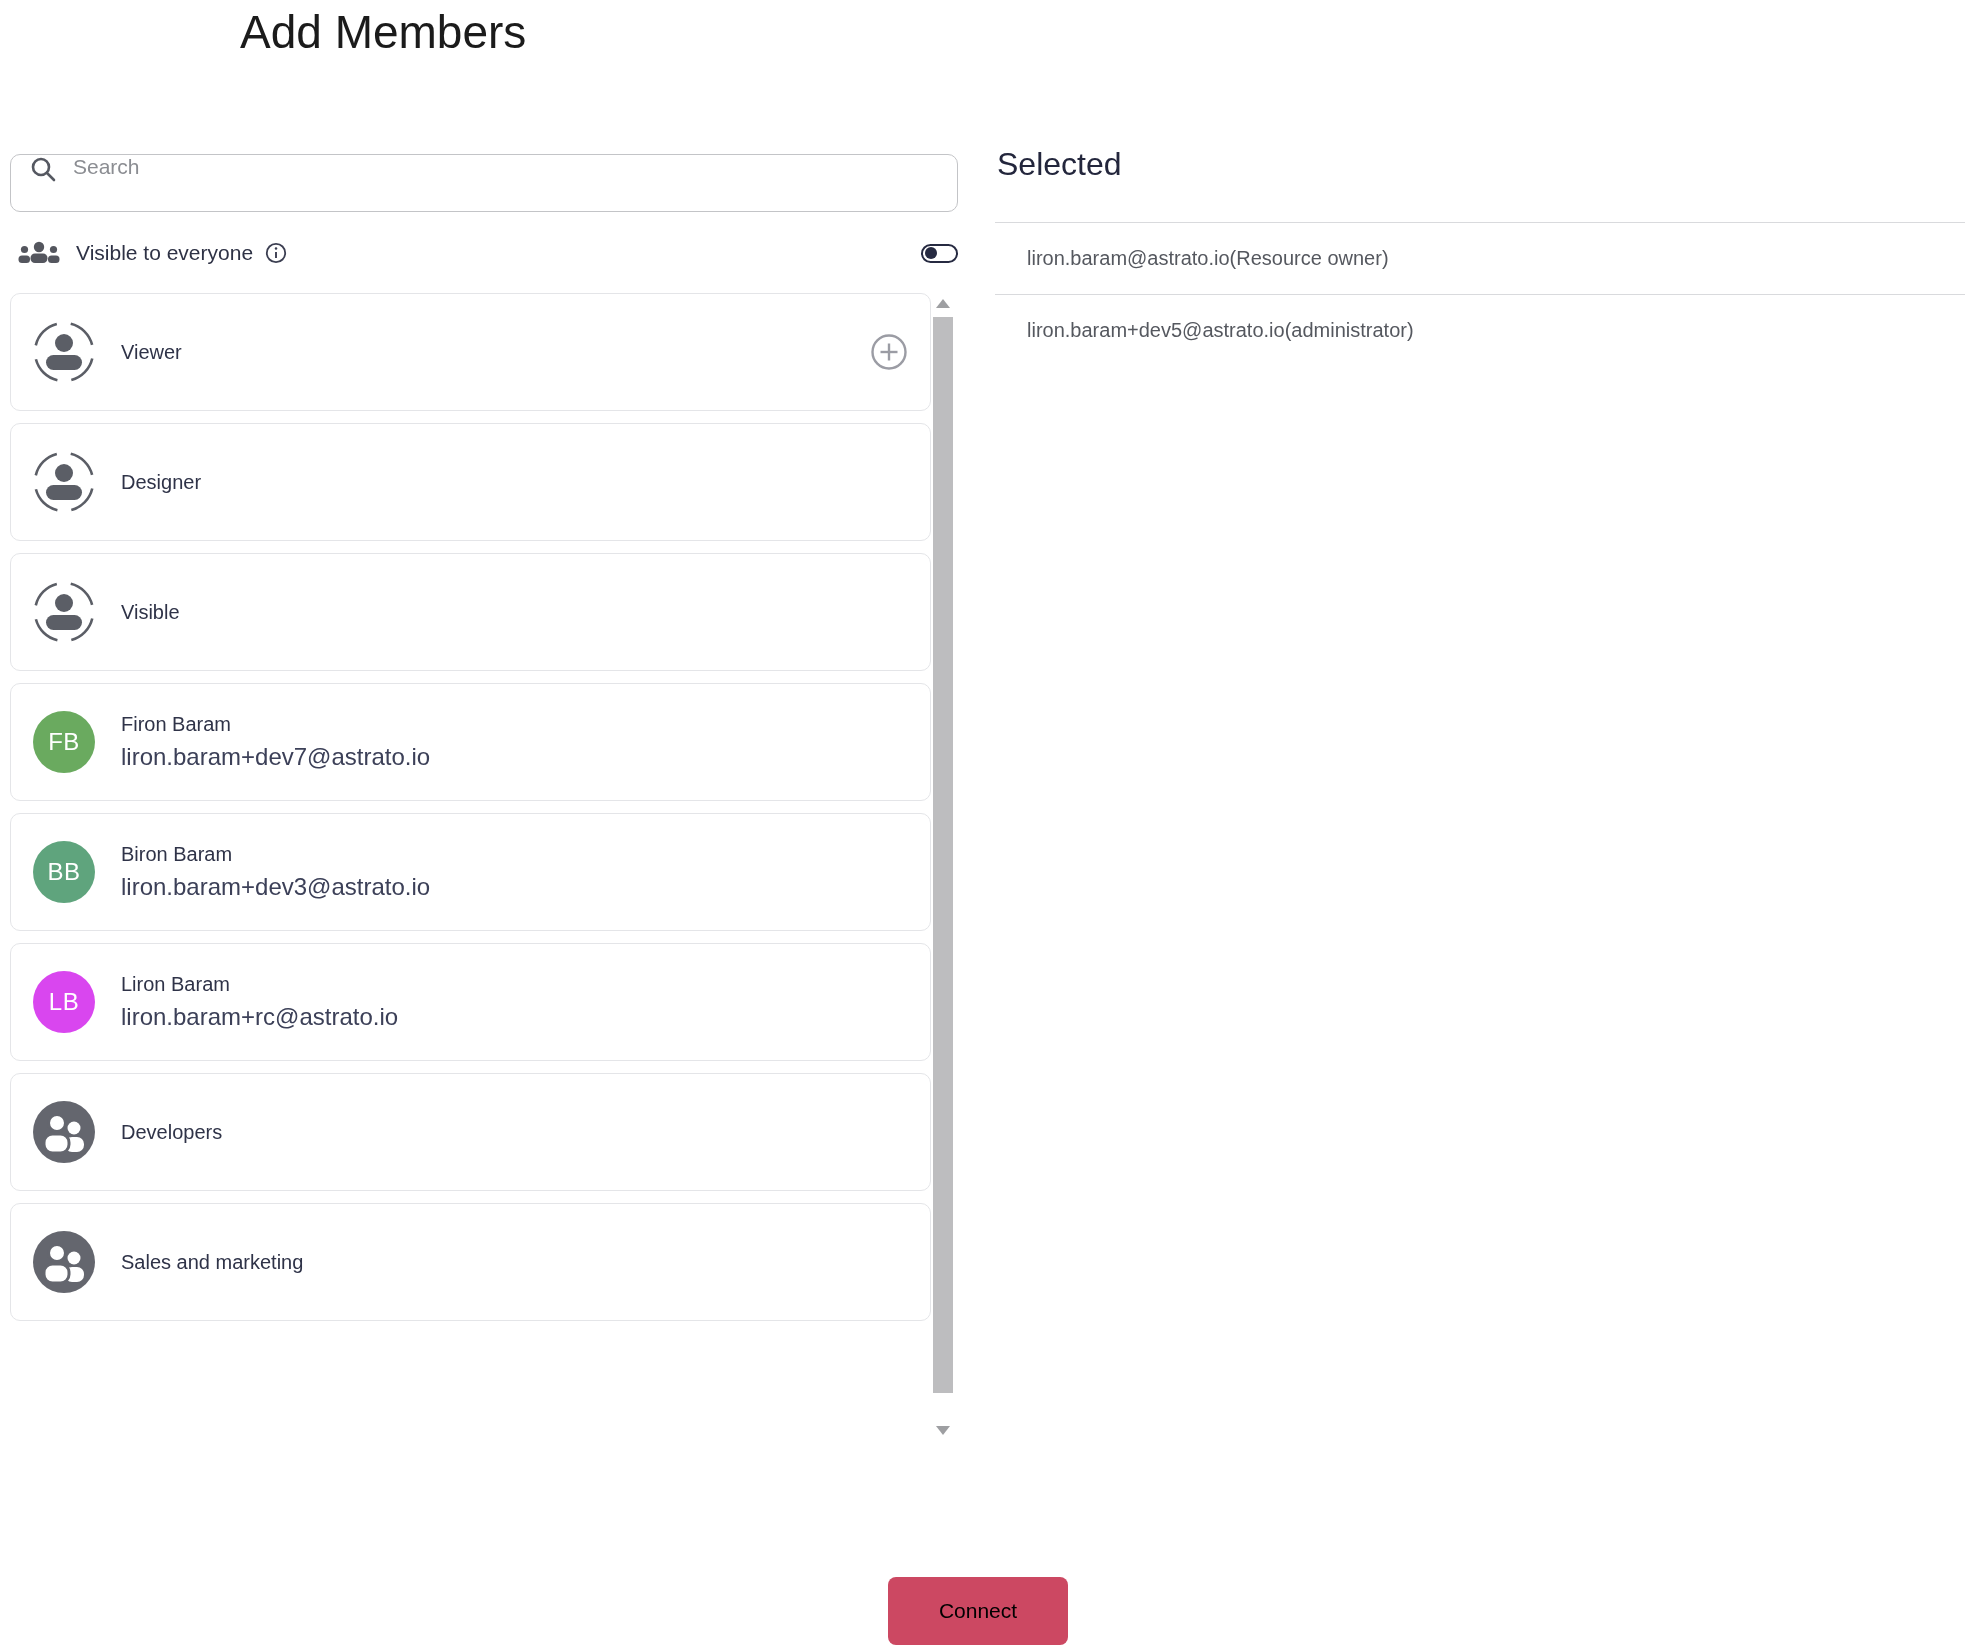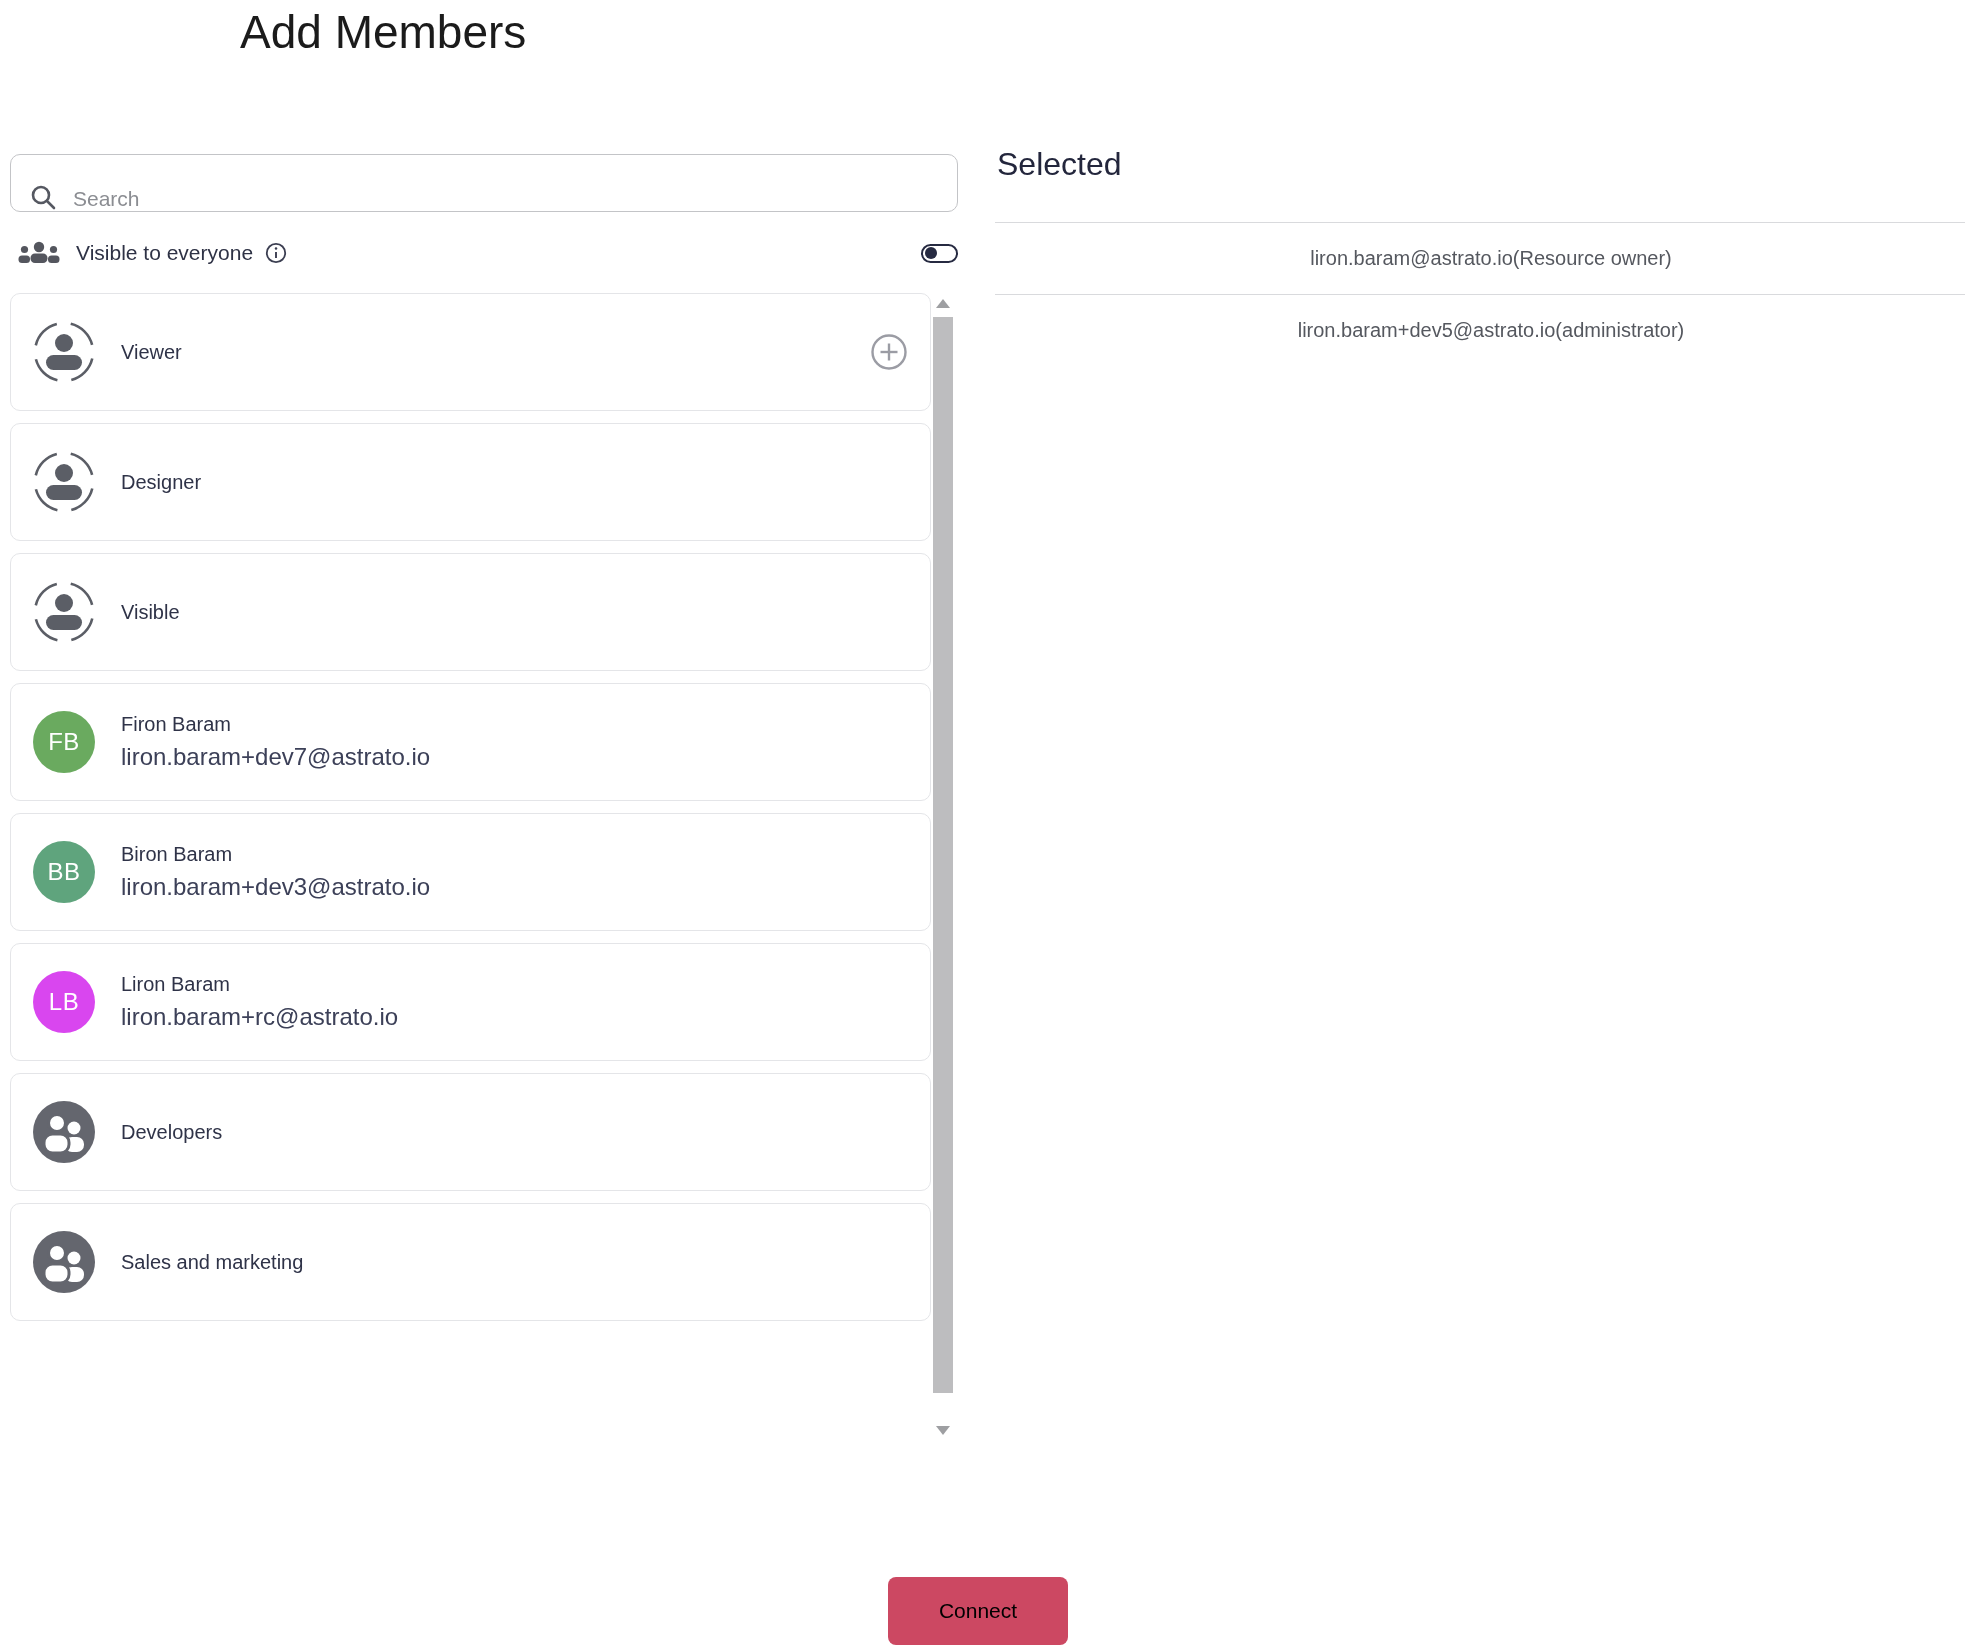--- a/index.html
+++ b/index.html
@@ -4,21 +4,21 @@
 <style>
   * { margin:0; padding:0; box-sizing:border-box; }
   html,body { width:1973px; height:1651px; background:#ffffff;
     font-family:"Liberation Sans", sans-serif; position:relative; overflow:hidden; }
 
   .page-title { position:absolute; left:240px; top:2px; font-size:46px;
     line-height:60px; color:#1b1b1b; font-weight:400; }
 
   
   .search-box { position:absolute; left:10px; top:154px; width:948px; height:58px;
-    border:1px solid #c3c4c7; border-radius:10px; display:flex; align-items:flex-end;
+    border:1px solid #c3c4c7; border-radius:10px; display:flex; align-items:flex-start;
     padding:0 18px; background:#fff; }
   .search-box svg { flex:0 0 auto; margin-right:16px; }
   .search-input { border:none; outline:none; flex:1; font-size:21px; color:#333;
     font-family:"Liberation Sans", sans-serif; background:transparent; }
   .search-input::placeholder { color:#8b8d92; }
 
   .visible-row { position:absolute; left:10px; top:230px; width:948px; height:46px;
     display:flex; align-items:center; }
   .visible-row .groups-icon { margin:0 16px 0 8px; }
   .visible-label { font-size:21px; color:#2e3245; margin-right:12px; }
@@ -49,21 +49,21 @@
     background:#bdbdbf; cursor:pointer; }
   .sb-down { position:absolute; bottom:8px; left:3px; width:0; height:0;
     border-left:7px solid transparent; border-right:7px solid transparent;
     border-top:9px solid #9e9fa2; cursor:pointer; }
 
   
   .selected-heading { position:absolute; left:997px; top:146px; font-size:32px;
     color:#23263c; font-weight:400; }
   .selected-rows { position:absolute; left:995px; top:222px; width:970px; }
   .selected-row { height:72px; display:flex; align-items:center;
-    justify-content:center; border-top:1px solid #d9dadd;
+    justify-content:flex-start; border-top:1px solid #d9dadd;
     padding:0 10px 0 32px; }
   .selected-email, .selected-role { font-size:20px; color:#55585f; }
 
   
   .connect-btn { position:absolute; left:888px; top:1577px; width:180px; height:68px;
     border:none; border-radius:8px; background:#cc4862; color:#000000; font-size:21px;
     font-family:"Liberation Sans", sans-serif; cursor:pointer; }
 </style>
 </head>
 <body>

